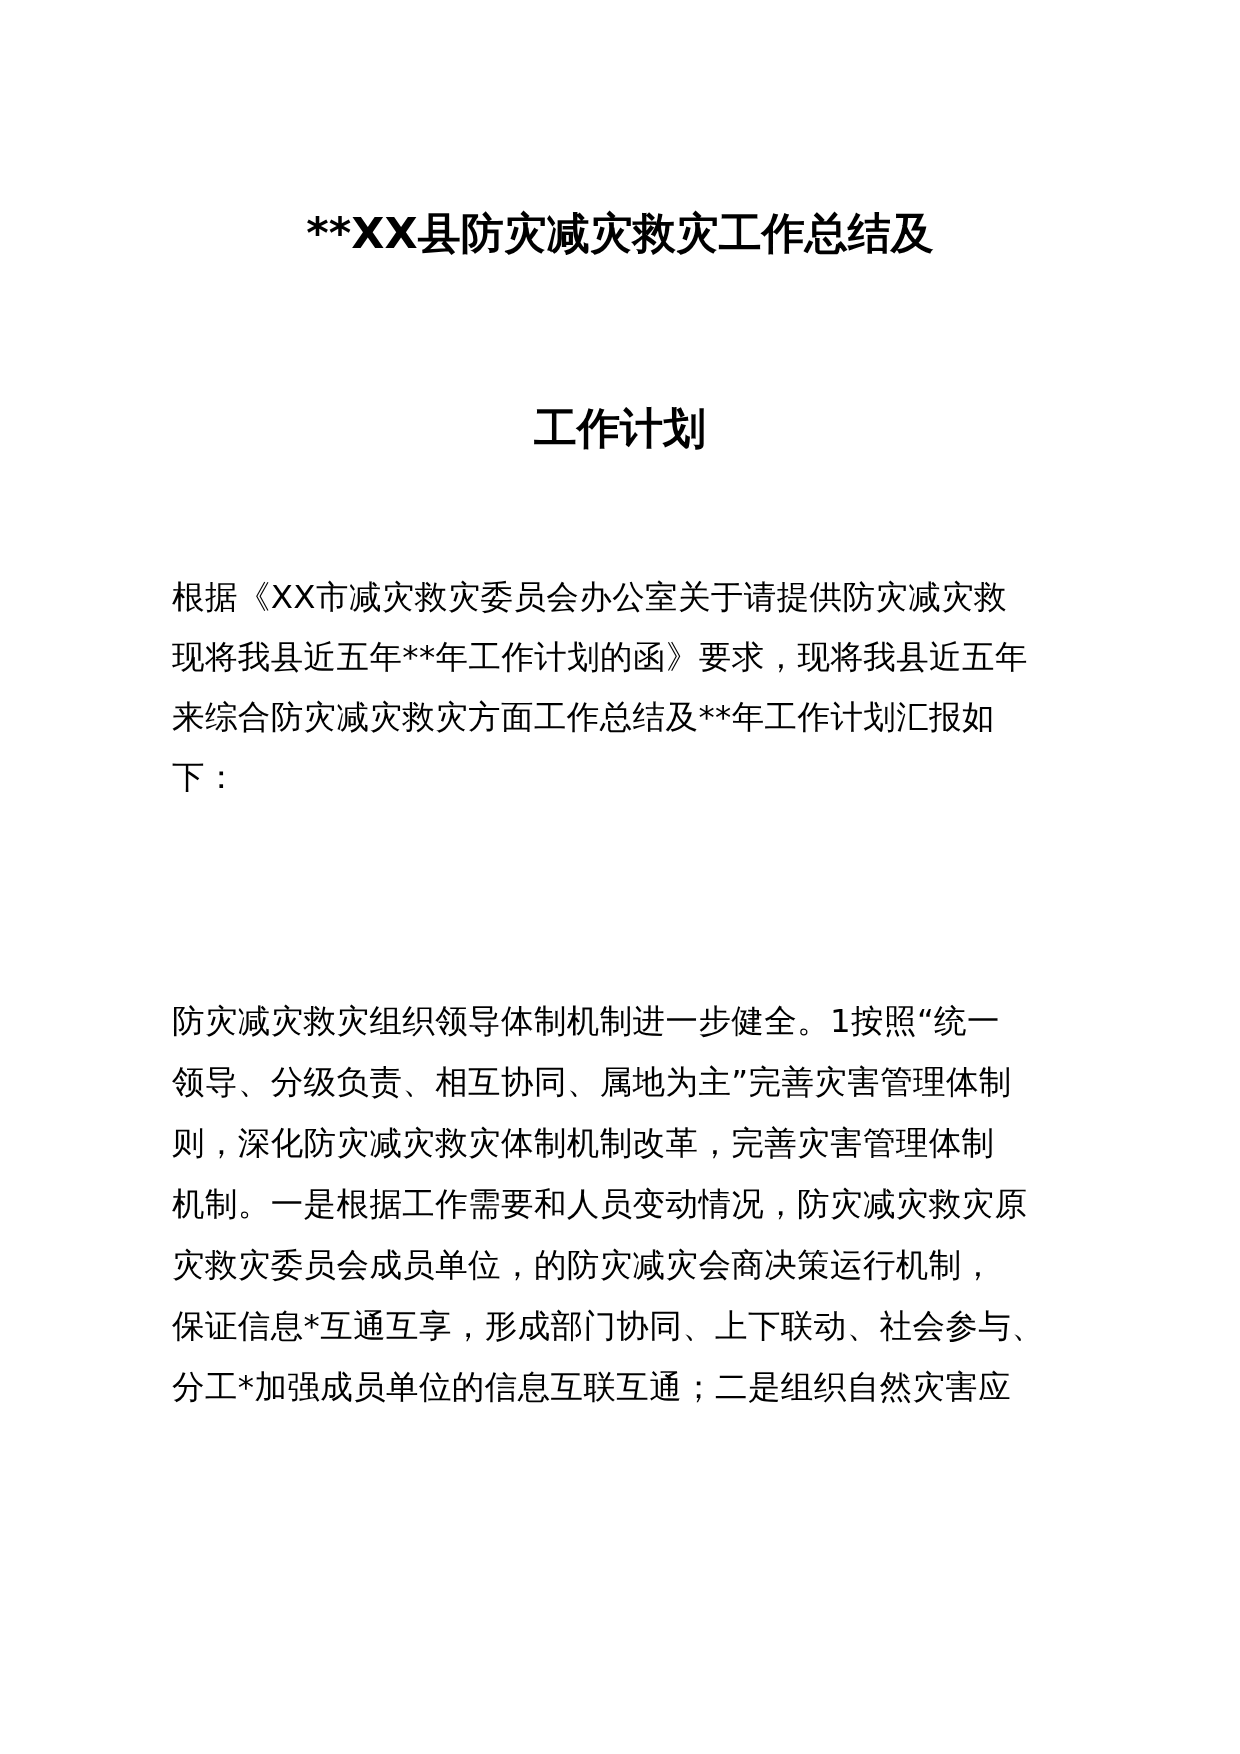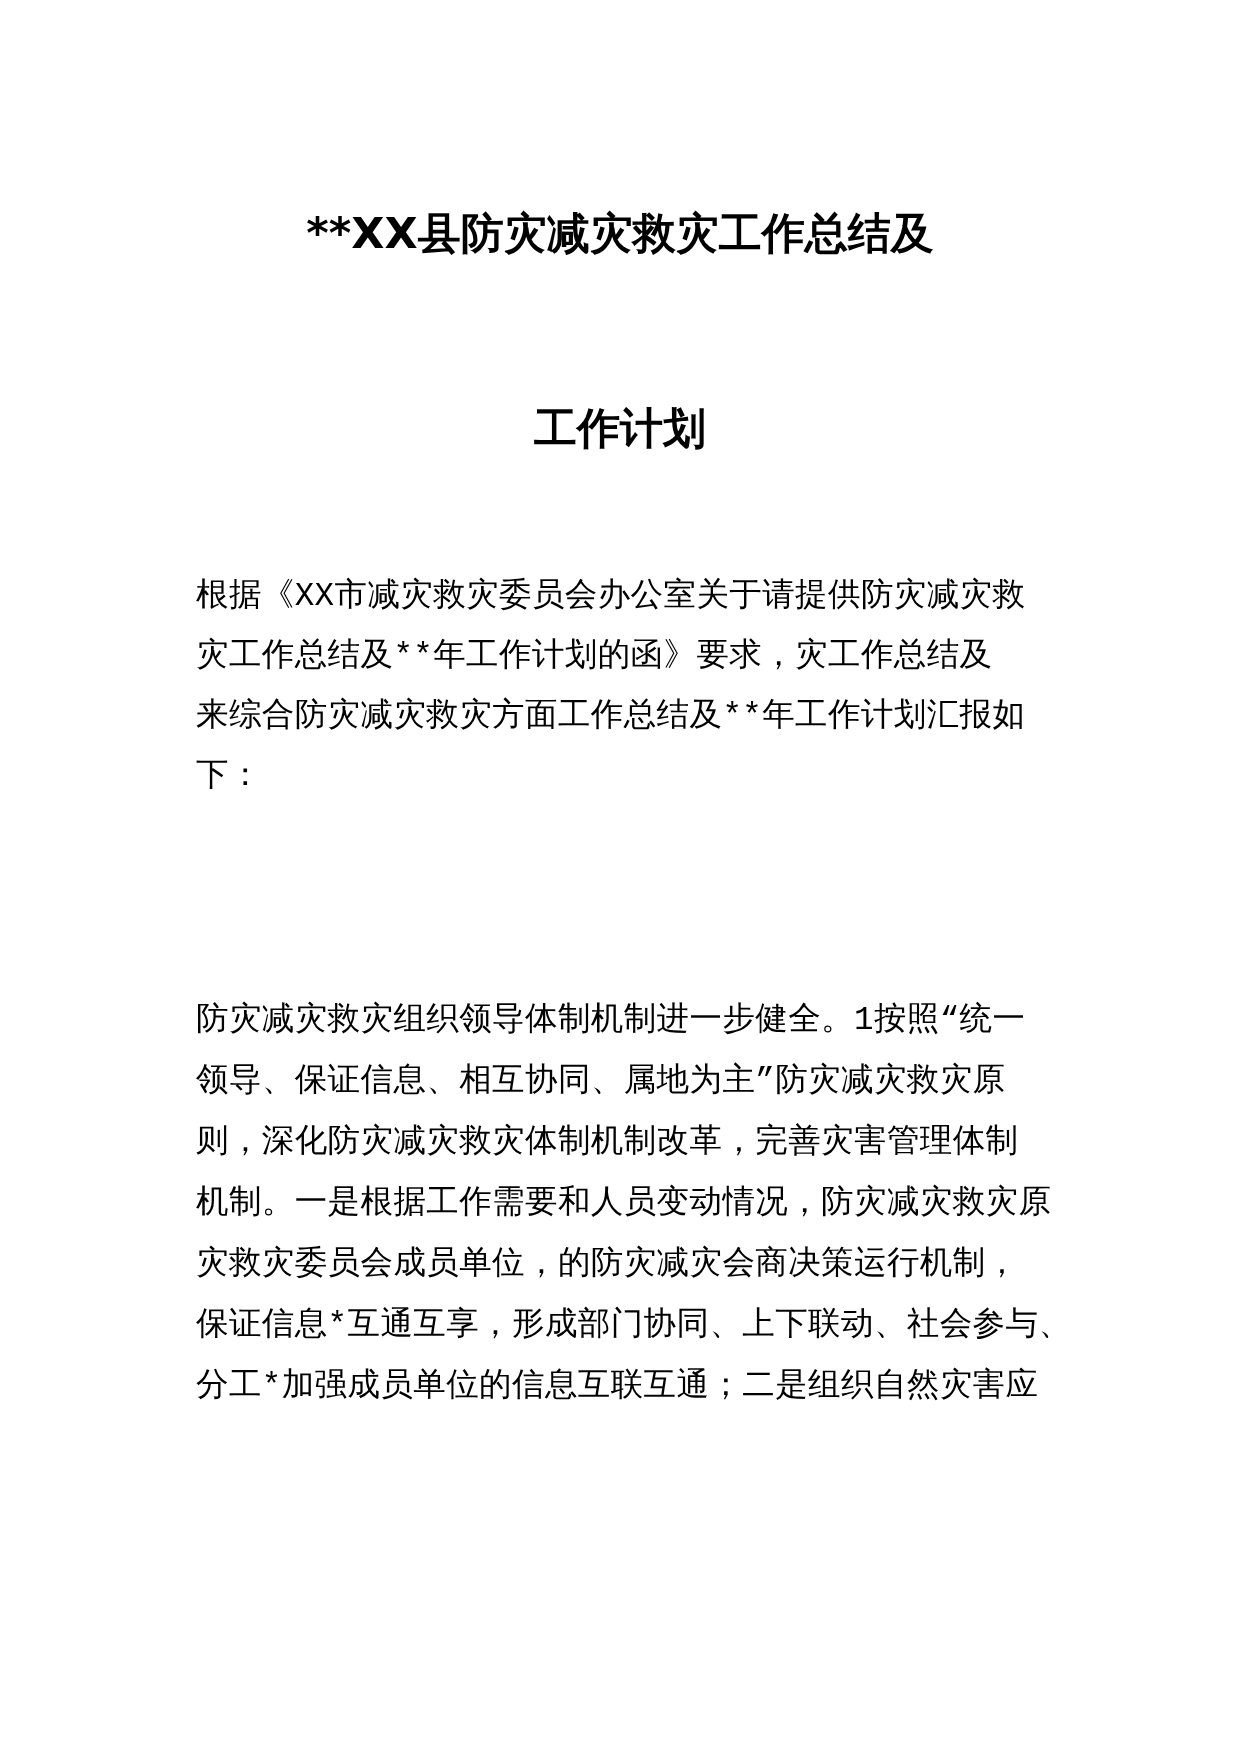--- a/index.html
+++ b/index.html
@@ -31,47 +31,46 @@
       font-weight: bold;
       font-size: 43px;
       line-height: 50px;
       letter-spacing: 0px;
       white-space: nowrap;
     }
     .title.l1 { top: 208px; }
     .title.l2 { top: 403px; }
     .line {
       position: absolute;
-      left: 196px;
+      left: 172px;
       font-size: 32.5px;
       line-height: 40px;
       white-space: nowrap;
       letter-spacing: 0.4px;
-      font-family: Liberation Mono, monospace;
     }
   </style>
 </head>
 <body>
 
 <div class="page">
 
   <div class="title l1">**XX县防灾减灾救灾工作总结及</div>
   <div class="title l2">工作计划</div>
 
   <div>
     <div class="line" style="top:577px">根据《XX市减灾救灾委员会办公室关于请提供防灾减灾救</div>
-    <div class="line" style="top:637px">灾工作总结及**年工作计划的函》要求，灾工作总结及</div>
+    <div class="line" style="top:637px">现将我县近五年**年工作计划的函》要求，现将我县近五年</div>
     <div class="line" style="top:697px">来综合防灾减灾救灾方面工作总结及**年工作计划汇报如</div>
     <div class="line" style="top:757px">下：</div>
   </div>
 
 
   <div>
     <div class="line" style="top:1001px">防灾减灾救灾组织领导体制机制进一步健全。1按照“统一</div>
-    <div class="line" style="top:1062px">领导、保证信息、相互协同、属地为主”防灾减灾救灾原</div>
+    <div class="line" style="top:1062px">领导、分级负责、相互协同、属地为主”完善灾害管理体制</div>
     <div class="line" style="top:1123px">则，深化防灾减灾救灾体制机制改革，完善灾害管理体制</div>
     <div class="line" style="top:1184px">机制。一是根据工作需要和人员变动情况，防灾减灾救灾原</div>
     <div class="line" style="top:1245px">灾救灾委员会成员单位，的防灾减灾会商决策运行机制，</div>
     <div class="line" style="top:1306px">保证信息*互通互享，形成部门协同、上下联动、社会参与、</div>
     <div class="line" style="top:1367px">分工*加强成员单位的信息互联互通；二是组织自然灾害应</div>
   </div>
 
 </div>
 
 </body></html>

